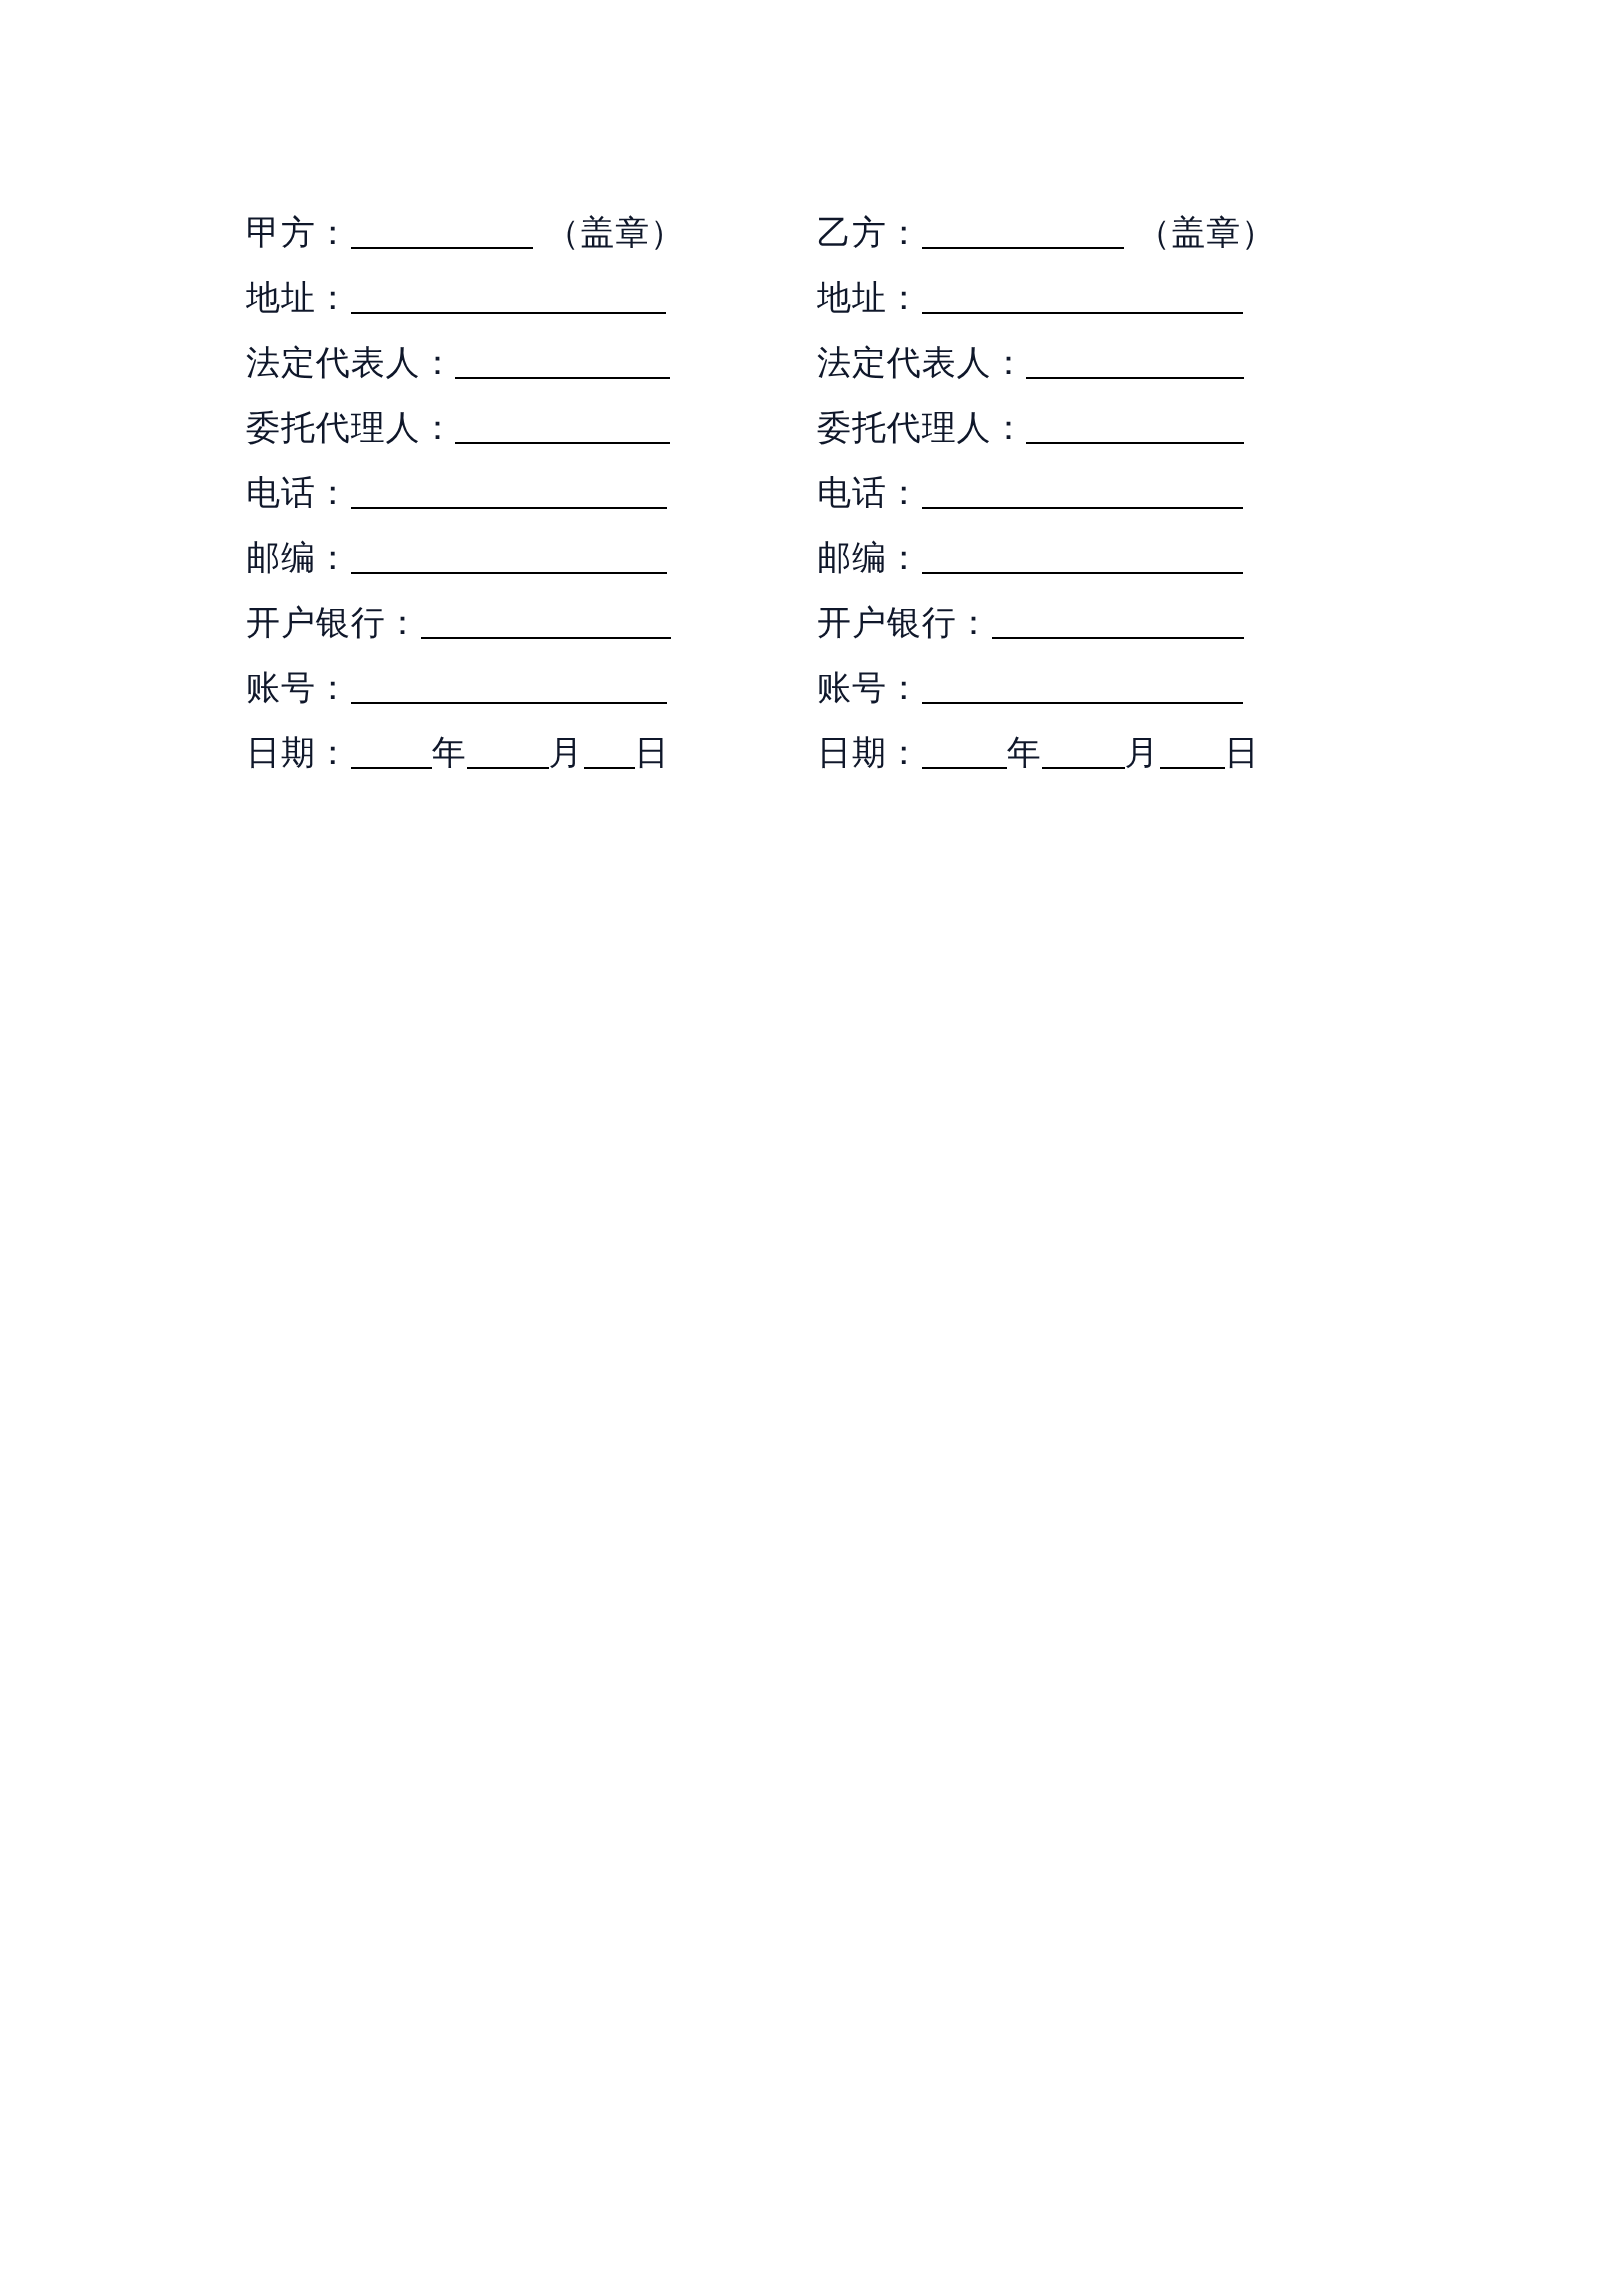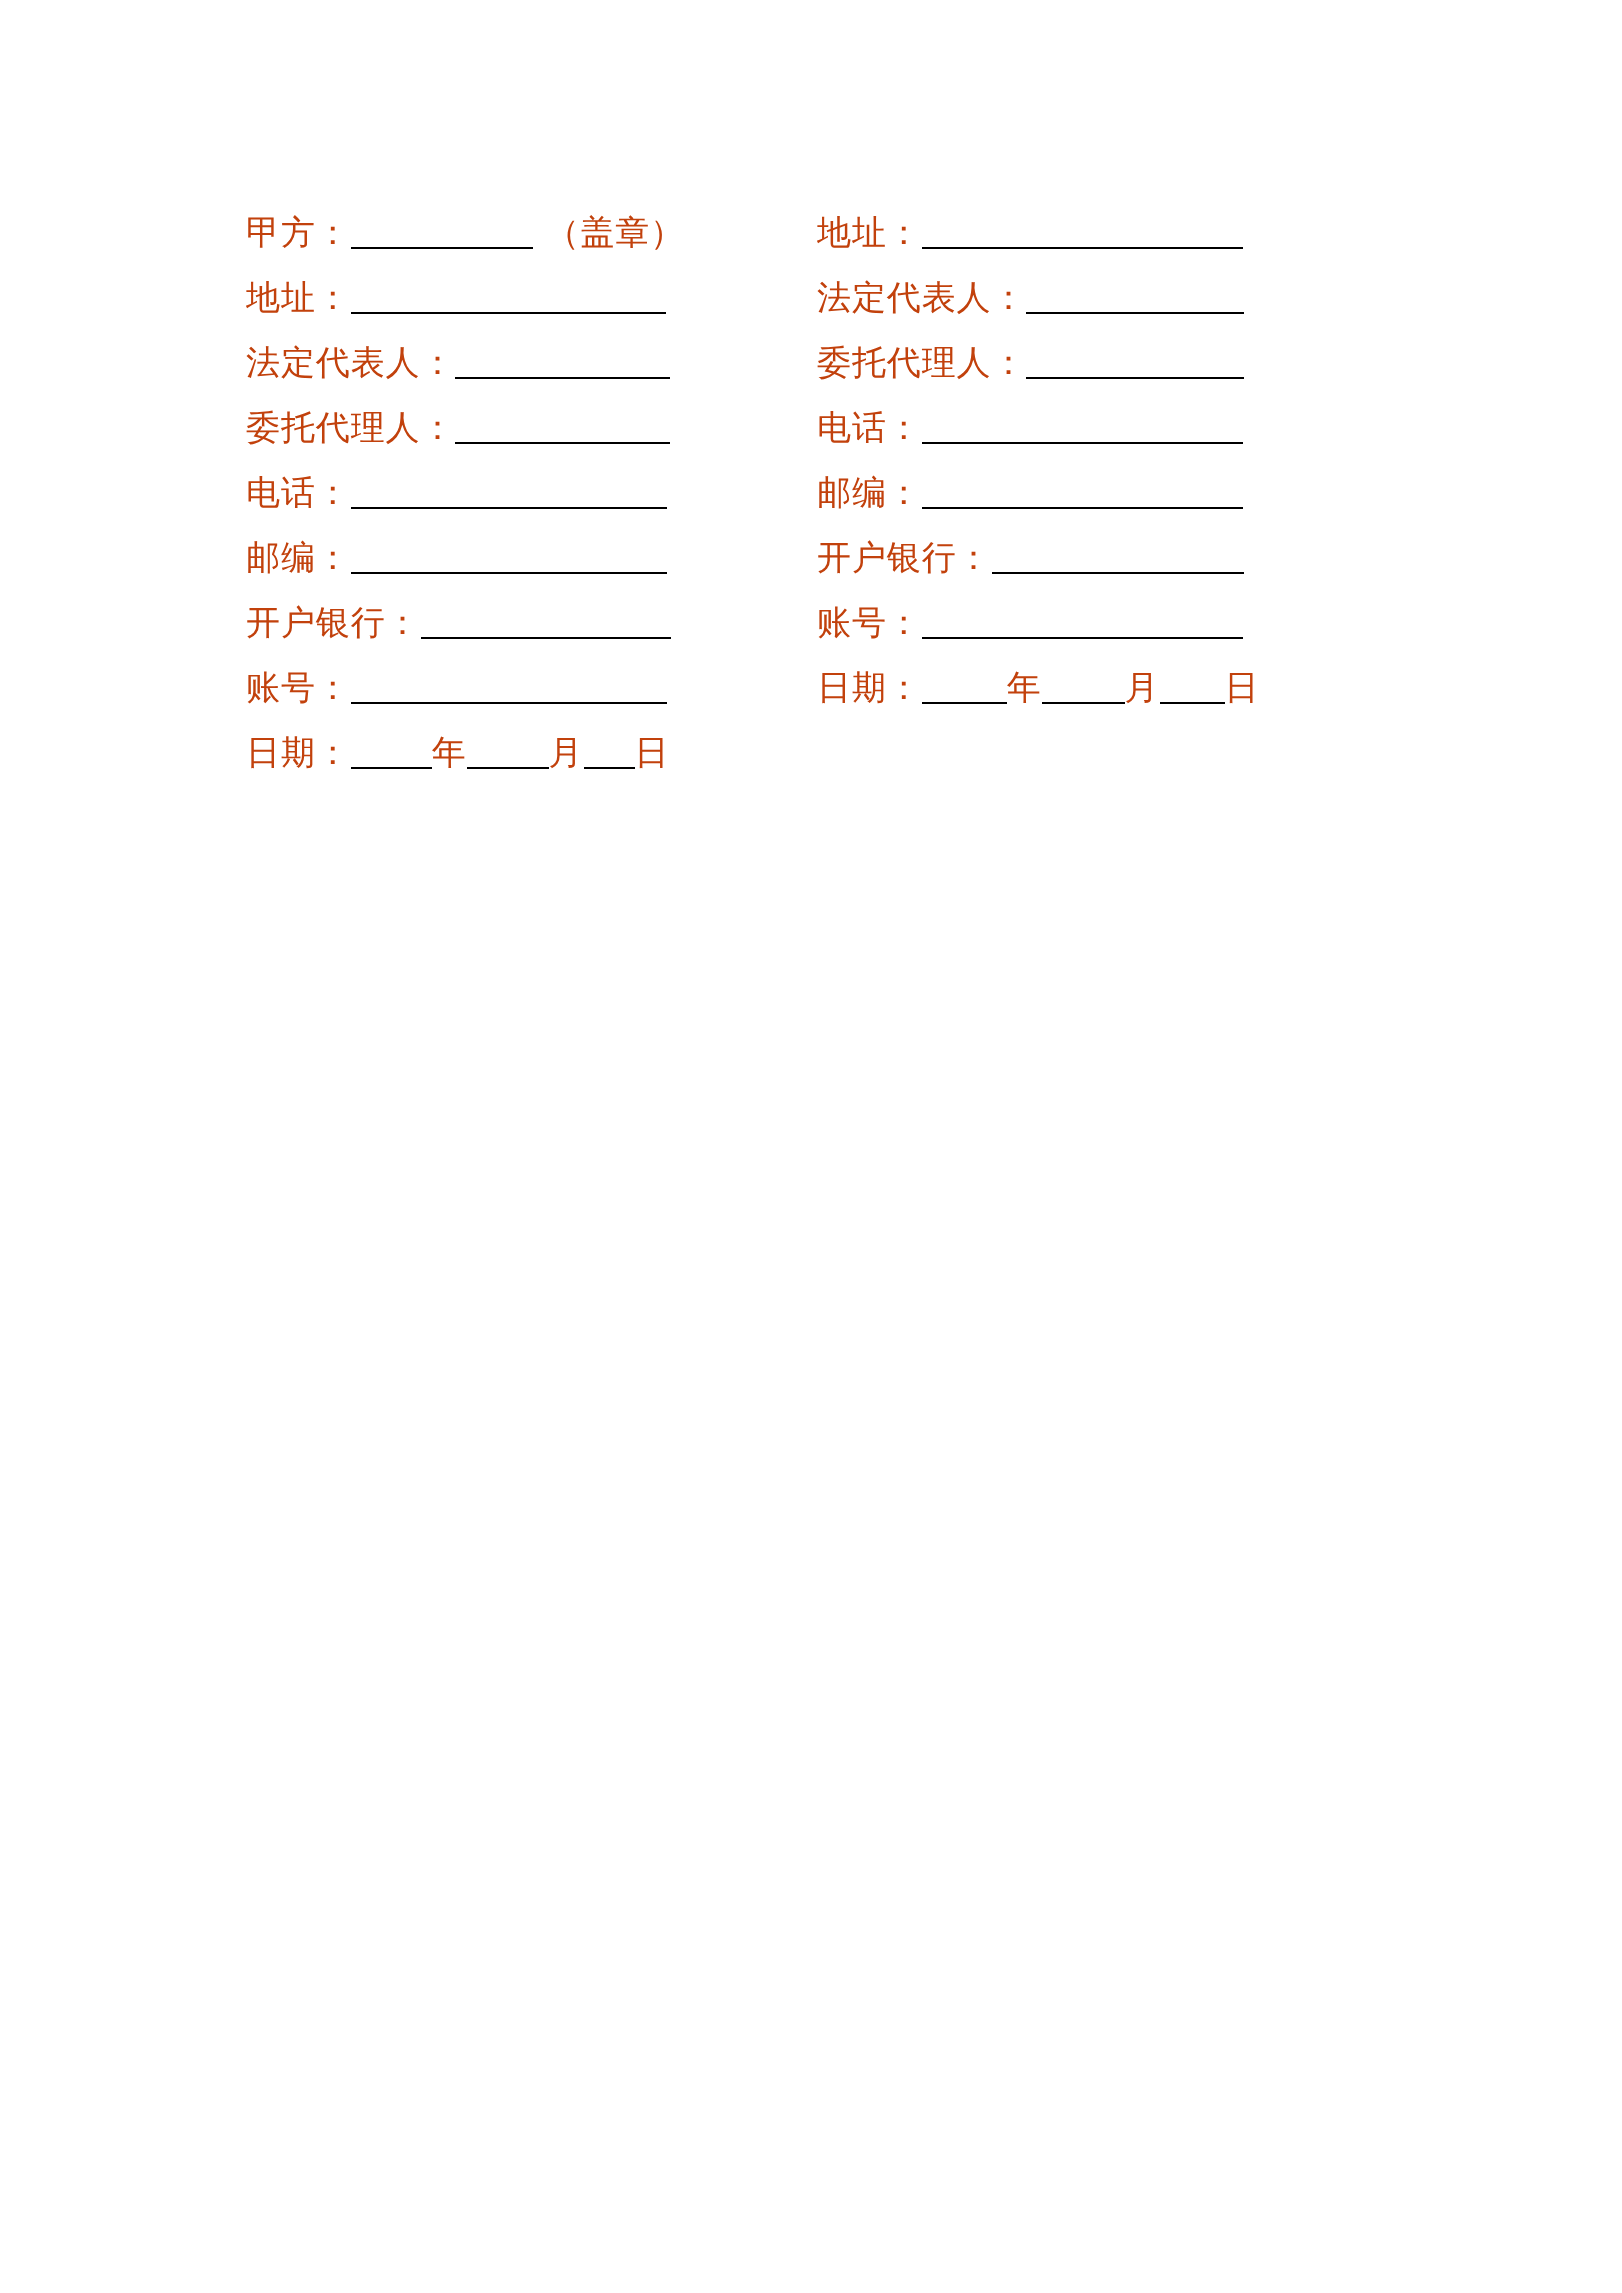--- a/index.html
+++ b/index.html
@@ -5,21 +5,21 @@
   html, body {
     margin: 0;
     padding: 0;
     background: #ffffff;
   }
   .page {
     position: relative;
     width: 1623px;
     height: 2294px;
     background: #ffffff;
-    color: #c2410c;
+    color: #0f172a;
     font-family: "Liberation Serif", "DejaVu Serif", serif;
     font-size: 34px;
     overflow: hidden;
   }
   .party-col {
     position: absolute;
     top: 200px;
     white-space: nowrap;
   }
   .party-col.col-a { left: 246px; }
@@ -71,20 +71,23 @@
     <div class="doc-row">
       <span class="lbl">账号：</span><span class="blank" style="width:316px"></span>
     </div>
     <div class="doc-row">
       <span class="lbl">日期：</span><span class="blank" style="width:81px"></span><span class="lbl">年</span><span class="blank" style="width:82px"></span><span class="lbl">月</span><span class="blank" style="width:51px"></span><span class="lbl">日</span>
     </div>
   </div>
 
   <div class="party-col col-b">
     <div class="doc-row">
+      <span class="lbl">乙方：</span><span class="blank" style="width:202px"></span><span class="lbl seal">（盖章）</span>
+    </div>
+    <div class="doc-row">
       <span class="lbl">地址：</span><span class="blank" style="width:321px"></span>
     </div>
     <div class="doc-row">
       <span class="lbl">法定代表人：</span><span class="blank" style="width:218px"></span>
     </div>
     <div class="doc-row">
       <span class="lbl">委托代理人：</span><span class="blank" style="width:218px"></span>
     </div>
     <div class="doc-row">
       <span class="lbl">电话：</span><span class="blank" style="width:321px"></span>

